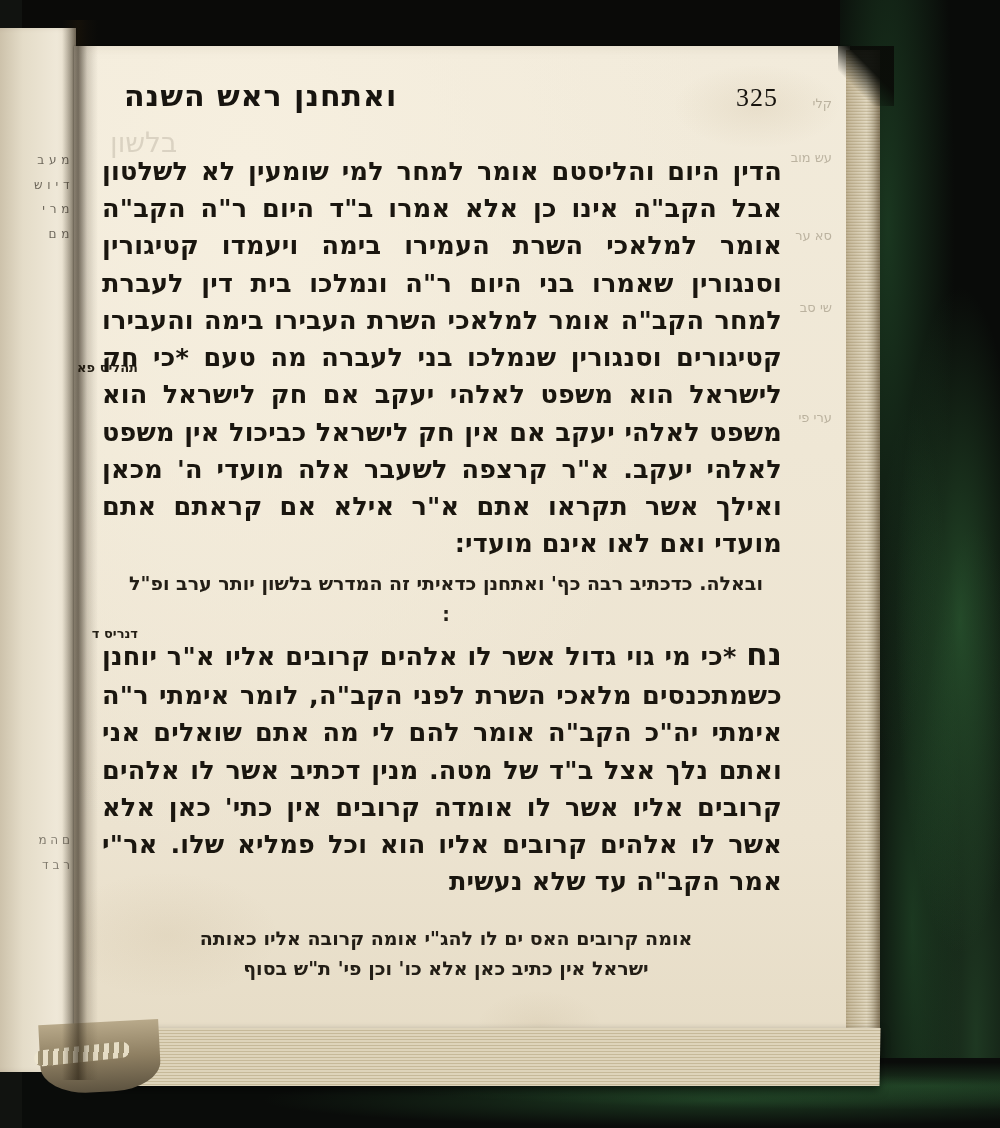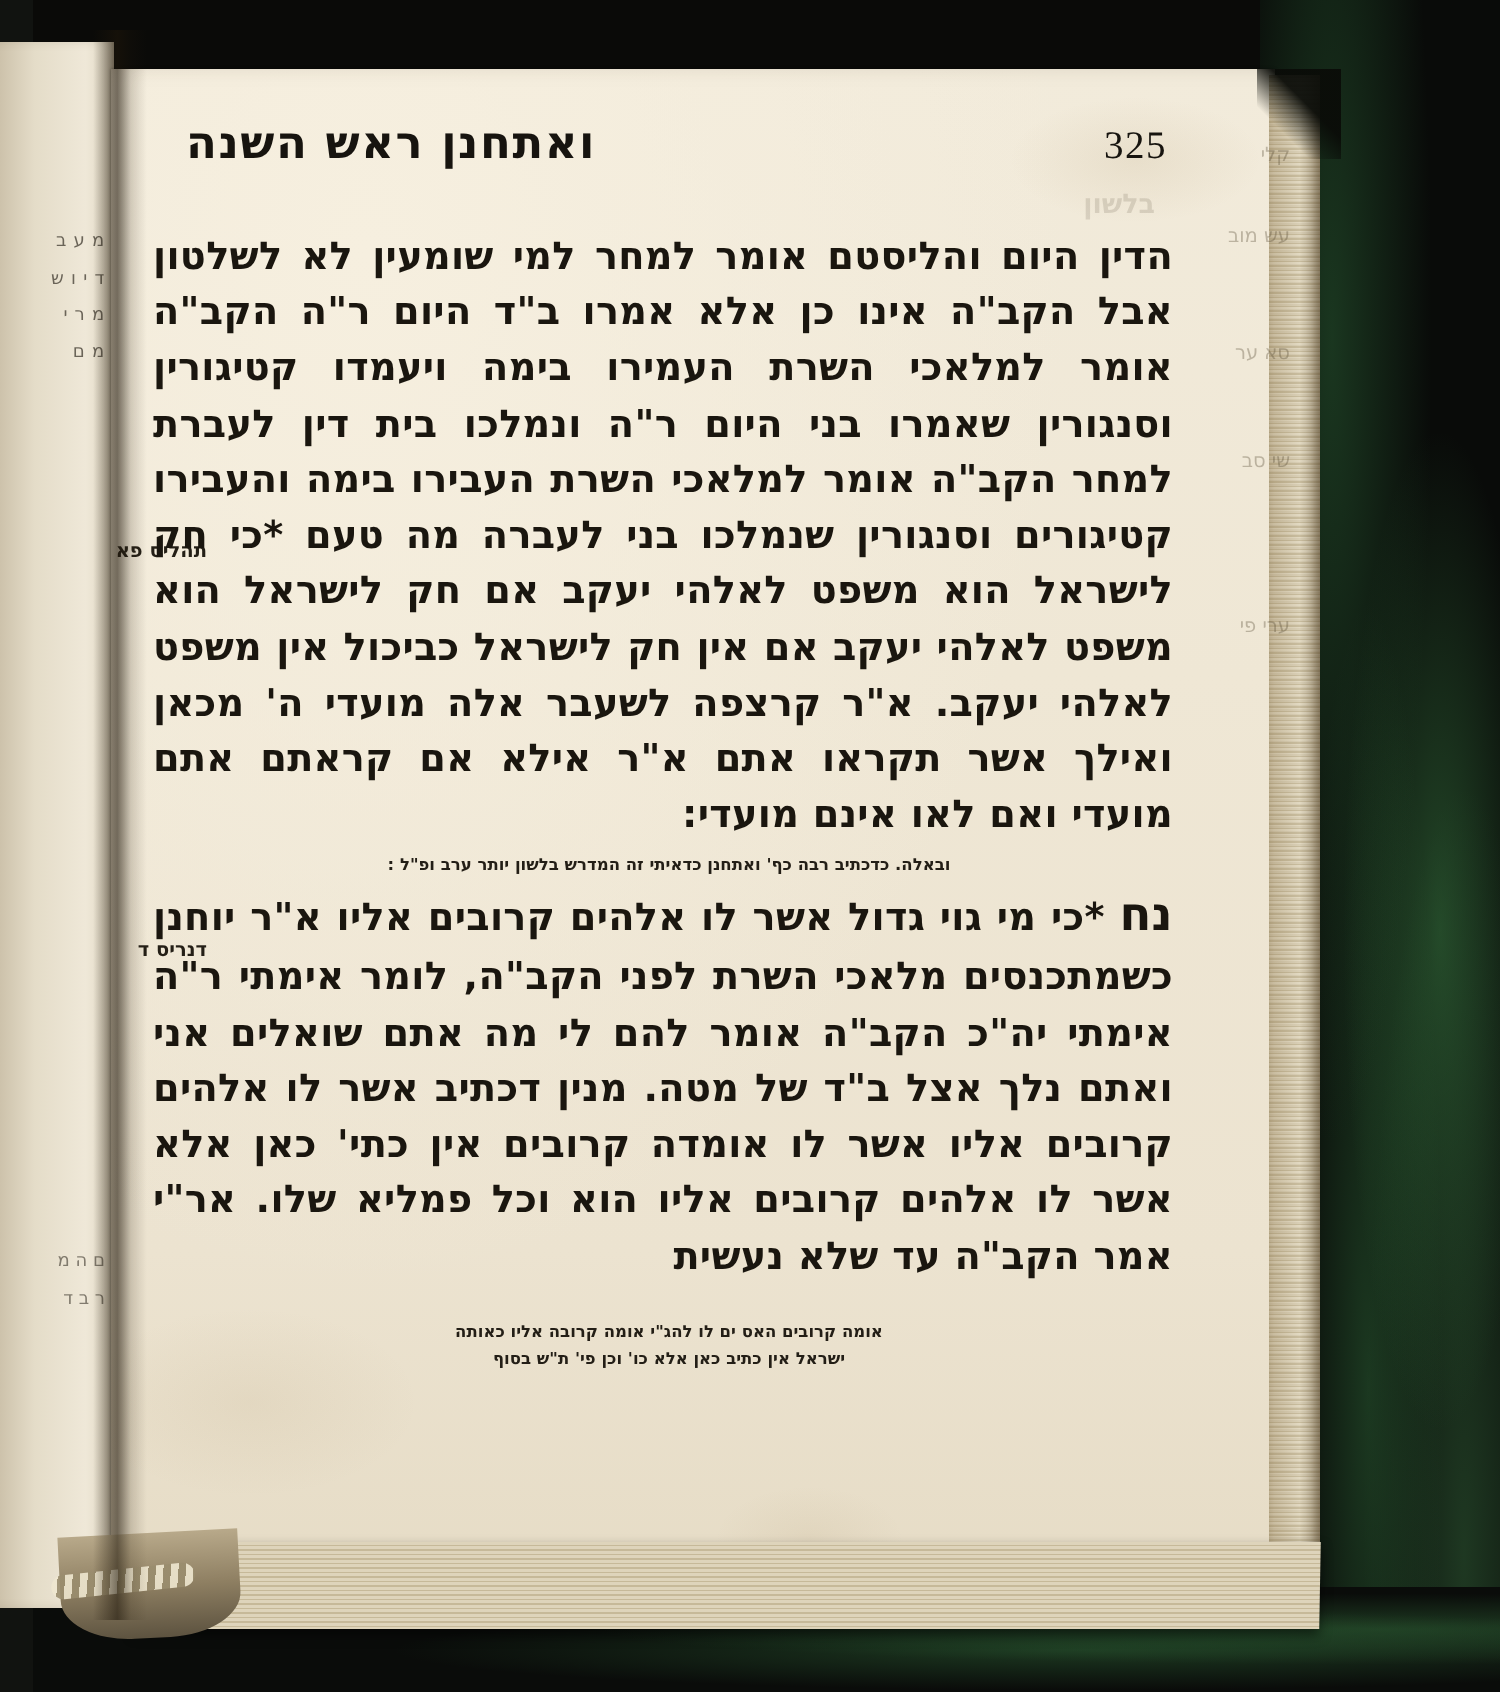--- a/index.html
+++ b/index.html
@@ -244,21 +244,21 @@
   .big-letters {
     font-size: 31px;
     font-weight: 700;
   }
 
   
   .commentary {
     direction: rtl;
     text-align: center;
     font-family: "DejaVu Sans", sans-serif;
-    font-size: 11px;
+    font-size: 19px;
     line-height: 1.62;
     color: #231e16;
     padding: 0 26px;
     margin-top: 6px;
     font-weight: 600;
   }
 
   
   .margin-notes {
     position: absolute;
@@ -280,32 +280,32 @@
   }
 
   
   .ghost {
     position: absolute;
     left: 110px;
     top: 126px;
     width: 660px;
     height: 30px;
     color: rgba(80,70,50,0.16);
-    font-size: 18px;
-    font-weight: 700;
-    direction: rtl;
-    text-align: right;
+    font-size: 28px;
+    font-weight: 400;
+    direction: rtl;
+    text-align: left;
     pointer-events: none;
     filter: blur(0.4px);
   }
 
   
   .edge-ghost {
     position: absolute;
-    left: 776px;
+    left: 748px;
     width: 84px;
     font-size: 13px;
     color: rgba(90,78,55,0.35);
     direction: rtl;
     text-align: right;
   }
 
   
   .corner-damage {
     position: absolute;

